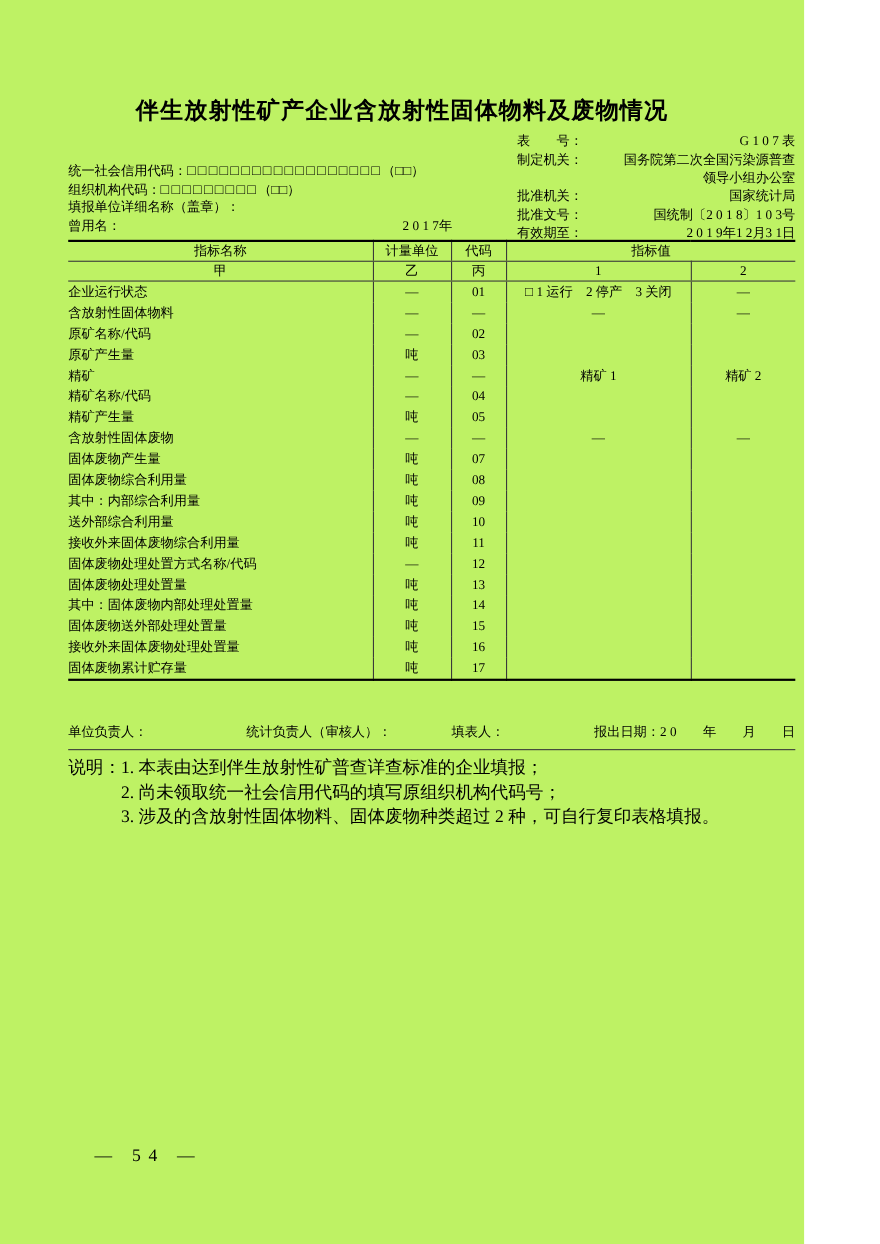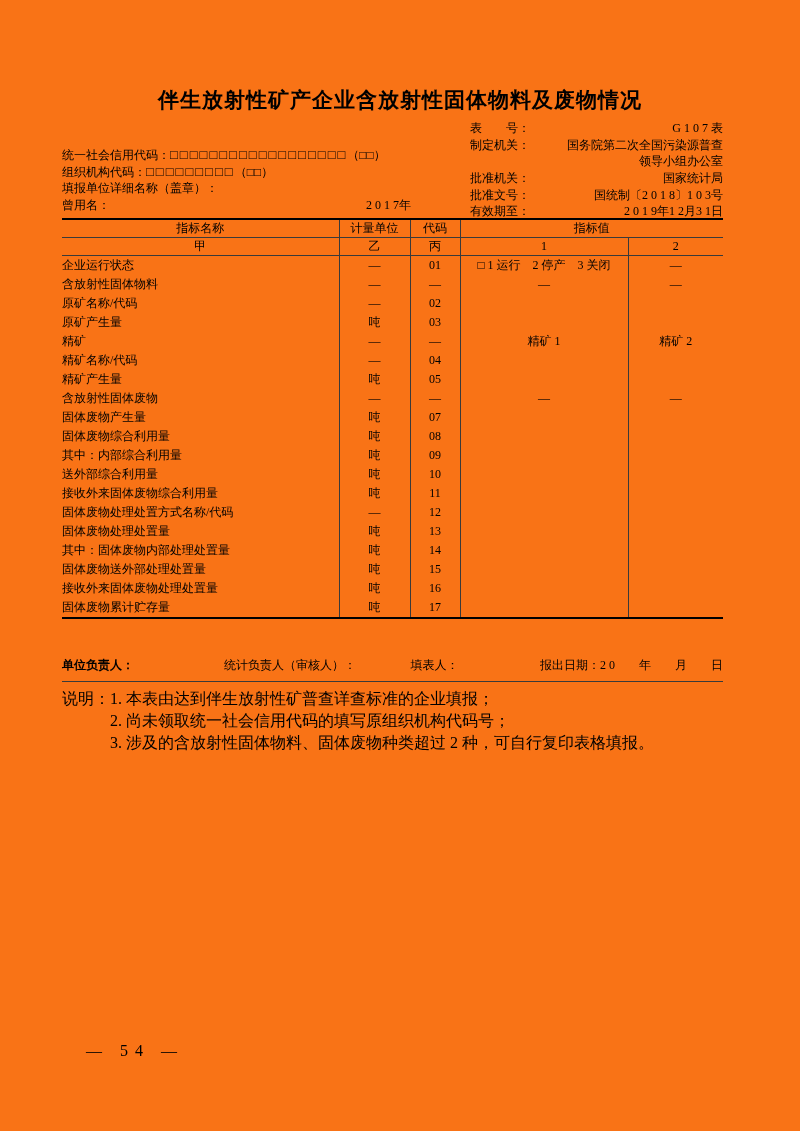--- a/index.html
+++ b/index.html
@@ -1,17 +1,17 @@
 <!DOCTYPE html>
 <html><head>
 <meta charset="utf-8">
 <style>
   html,body{margin:0;padding:0;background:#ffffff;}
   .page{
-    position:relative;width:800px;height:1131px;background:#f97316;color:#000;
+    position:relative;width:731px;height:1131px;background:#bef264;color:#000;
     font-family:"Liberation Serif","DejaVu Serif",serif;overflow:hidden;
   }
   
   .title{
     position:absolute;top:86px;left:0;width:100%;margin:0;text-align:center;
     font-size:21px;font-weight:bold;letter-spacing:1px;
   }
   
   .mrow{position:absolute;font-size:12px;line-height:15px;white-space:nowrap;}
   .boxes{font-size:13px;letter-spacing:2px;}
@@ -34,21 +34,21 @@
   td.ind0{padding-left:12px;}
   td.ind1{padding-left:24px;}
   td.ind2{padding-left:36px;}
   td.ind3{padding-left:72px;}
   
   .signrow{
     position:absolute;top:658px;left:62px;width:661px;display:flex;
     font-size:12px;line-height:14px;padding-bottom:9px;border-bottom:1px solid #3a3a3a;
     white-space:nowrap;
   }
-  .signrow .s1{width:170px;font-weight:bold;}
+  .signrow .s1{width:170px;}
   .signrow .s2{width:196px;}
   .signrow .s3{width:136px;}
   .signrow .s4{flex:1;}
   
   .notes{position:absolute;top:688px;left:62px;font-size:16px;line-height:22px;display:flex;}
   .notes .nlabel{white-space:nowrap;}
   .notes .nlines div{white-space:nowrap;}
   
   .pagenum{position:absolute;top:1042px;left:86px;font-size:16px;letter-spacing:7px;}
 </style>

